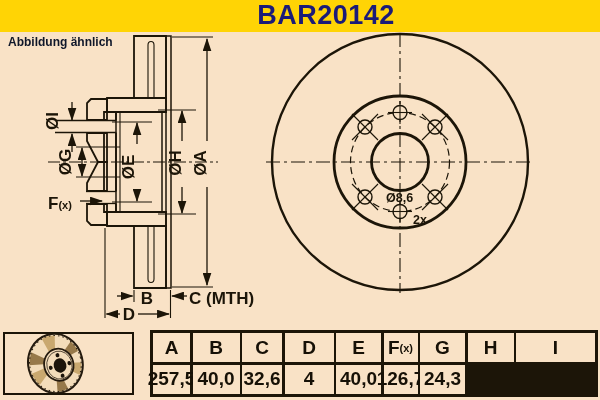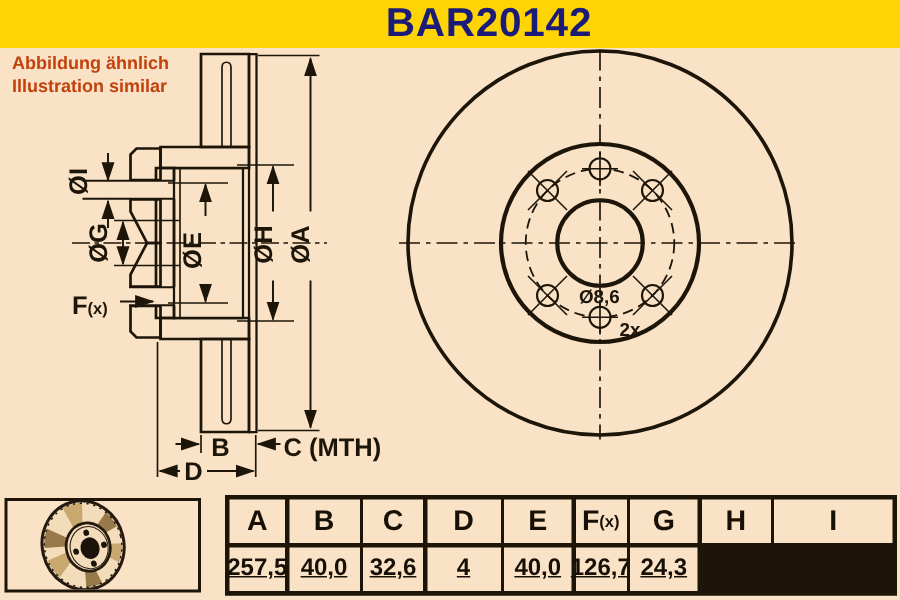--- a/index.html
+++ b/index.html
@@ -4,55 +4,54 @@
 <style>
   html,body{margin:0;padding:0;}
   body{width:600px;height:400px;overflow:hidden;font-family:"Liberation Sans",sans-serif;}
   .canvas{position:relative;width:600px;height:400px;background:#f9e2c6;}
   .title-band{position:absolute;left:0;top:0;width:600px;height:32px;background:#ffd405;}
   .title-band .title{
     display:block;text-align:center;padding-left:52px;
     font-weight:bold;font-size:27px;line-height:31px;letter-spacing:0.5px;
     color:#1b1b78;font-family:"Liberation Sans",sans-serif;
   }
-  .note{position:absolute;left:8px;top:35px;font-weight:bold;font-size:12px;line-height:15px;color:#c2410c;}
+  .note{position:absolute;left:8px;top:35px;font-weight:bold;font-size:12px;line-height:15px;color:#0f172a;}
   .drawing{position:absolute;left:0;top:0;width:600px;height:400px;}
   .thumb-box{position:absolute;left:3px;top:332px;width:131px;height:63px;border:2.5px solid #1c1508;background:#f9e2c6;box-sizing:border-box;}
   .thumb-box svg{display:block;width:100%;height:100%;}
   .dim-table{
     position:absolute;left:150px;top:330px;width:448px;height:67px;box-sizing:border-box;
     background:#1c1508;border:3px solid #1c1508;
     display:grid;grid-template-columns:37px 47px 40px 49px 45px 34px 45px 46px 1fr;
     grid-template-rows:1fr 1fr;gap:2.5px;
   }
   .dim-table .cell{background:#f9e2c6;display:flex;align-items:center;justify-content:center;
     font-weight:bold;color:#161006;}
   .dim-table .hcell{font-size:19px;}
-  .dim-table .vcell{font-size:16px;text-decoration:underline;}
+  .dim-table .vcell{font-size:19px;}
   .dim-table .sub{font-size:11px;font-weight:bold;}
   .dim-label{font:bold 17px "Liberation Sans",sans-serif;fill:#1c1508;}
   .dim-label-sm{font:bold 11px "Liberation Sans",sans-serif;fill:#1c1508;}
   .hole-label{font:bold 12.5px "Liberation Sans",sans-serif;fill:#1c1508;}
   .thin{stroke:#1c1508;stroke-width:1.1;fill:none;}
   .dimline{stroke:#1c1508;stroke-width:1.3;fill:none;}
   .feat{stroke:#1c1508;stroke-width:1.5;fill:none;}
   .outline{stroke:#1c1508;stroke-width:1.8;fill:none;}
 </style>
 </head>
 <body>
 
 <div class="canvas">
 
   <div class="title-band">
     <span class="title">BAR20142</span>
   </div>
 
   <div class="note">
     <div>Abbildung ähnlich</div>
-    <div>Illustration similar</div>
   </div>
 
   <svg class="drawing" viewBox="0 0 600 400">
     <defs>
       <pattern id="hatch" patternUnits="userSpaceOnUse" width="5" height="5" patternTransform="rotate(45)">
         <rect width="5" height="5" fill="#f9e2c6"></rect>
         <line x1="0" y1="0" x2="0" y2="5" stroke="#1c1508" stroke-width="1.2"></line>
       </pattern>
       <marker id="arr" viewBox="0 0 12 8" refX="11" refY="4" markerWidth="13" markerHeight="9" orient="auto-start-reverse" markerUnits="userSpaceOnUse">
         <path d="M0,0 L12,4 L0,8 Z" fill="#1c1508"></path>

